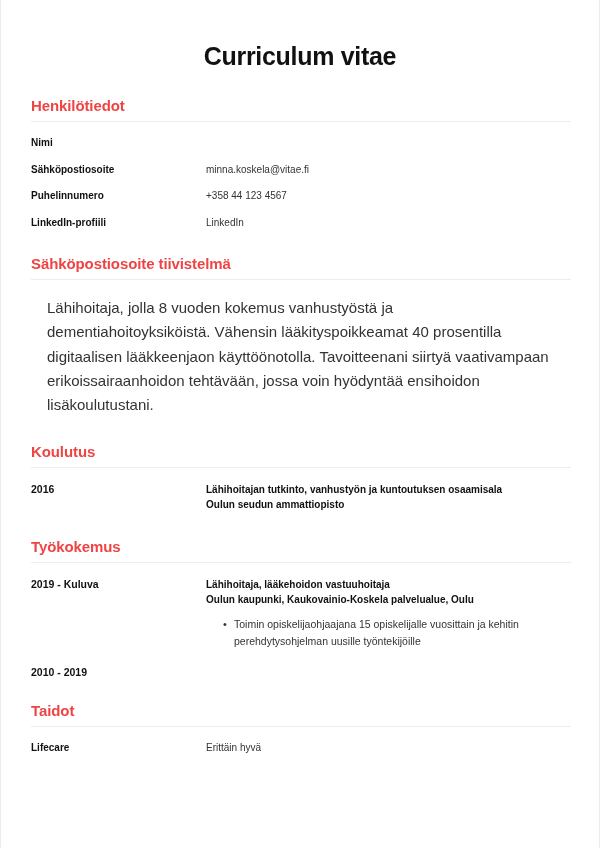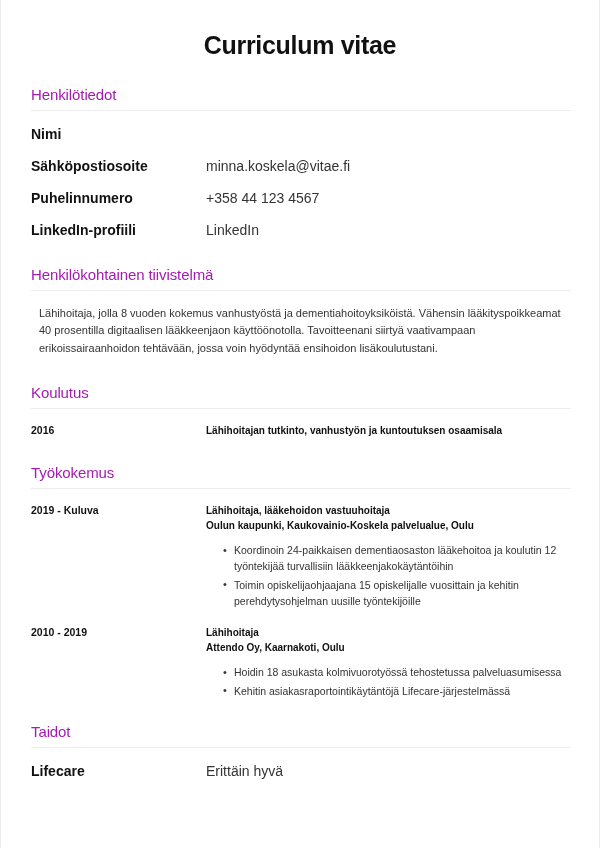--- a/index.html
+++ b/index.html
@@ -17,21 +17,21 @@
     width: 600px;
     height: 848px;
     margin: 0 auto;
     background: #ffffff;
     box-sizing: border-box;
     overflow: hidden;
     border-left: 1px solid #ececec;
     border-right: 1px solid #ececec;
   }
   .inner {
-    padding: 0 30px;
+    padding: 11px 30px;
     box-sizing: border-box;
   }
 
   
   .doc-title {
     text-align: center;
     font-size: 25px;
     font-weight: bold;
     letter-spacing: -0.3px;
     color: #111111;
@@ -42,59 +42,59 @@
 
   
   .section {
     margin-top: 26px;
   }
   .section.tight {
     margin-top: 22px;
   }
   .section-title {
     font-size: 15px;
-    font-weight: normal;
-    color: #a21caf;
+    font-weight: bold;
+    color: #ef4444;
     margin: 0 0 7px 0;
     letter-spacing: -0.1px;
   }
   .section-rule {
     height: 1px;
     background: #ededed;
     width: 540px;
     margin-bottom: 14px;
   }
 
   
   .kv-row {
     display: flex;
     align-items: flex-start;
     margin-bottom: 13px;
-    font-size: 14px;
+    font-size: 10px;
     margin-top: 10px;
   }
   .kv-key {
     width: 175px;
     flex: 0 0 175px;
     font-weight: bold;
     color: #111111;
     line-height: 1.35;
   }
   .kv-val {
     flex: 1;
     color: #333333;
     line-height: 1.35;
   }
 
   
   .summary {
-    font-size: 11px;
+    font-size: 15px;
     line-height: 1.62;
     color: #333333;
-    margin: 8px;
+    margin: 16px;
     max-width: 545px;
   }
 
   
   .entry {
     display: flex;
     align-items: flex-start;
   }
   .entry-date {
     width: 175px;
@@ -164,63 +164,55 @@
         <div class="kv-key">Puhelinnumero</div>
         <div class="kv-val">+358 44 123 4567</div>
       </div>
       <div class="kv-row">
         <div class="kv-key">LinkedIn-profiili</div>
         <div class="kv-val">LinkedIn</div>
       </div>
     </div>
 
     <div class="section">
-      <h2 class="section-title">Henkilökohtainen tiivistelmä</h2>
+      <h2 class="section-title">Sähköpostiosoite tiivistelmä</h2>
       <div class="section-rule"></div>
       <p class="summary">Lähihoitaja, jolla 8 vuoden kokemus vanhustyöstä ja dementiahoitoyksiköistä. Vähensin lääkityspoikkeamat 40 prosentilla digitaalisen lääkkeenjaon käyttöönotolla. Tavoitteenani siirtyä vaativampaan erikoissairaanhoidon tehtävään, jossa voin hyödyntää ensihoidon lisäkoulutustani.</p>
     </div>
 
     <div class="section">
       <h2 class="section-title">Koulutus</h2>
       <div class="section-rule"></div>
 
       <div class="entry">
         <div class="entry-date">2016</div>
         <div class="entry-body">
           <div class="entry-line">Lähihoitajan tutkinto, vanhustyön ja kuntoutuksen osaamisala</div>
+          <div class="entry-line">Oulun seudun ammattiopisto</div>
         </div>
       </div>
     </div>
 
     <div class="section">
       <h2 class="section-title">Työkokemus</h2>
       <div class="section-rule"></div>
 
       <div class="entry with-bullets">
         <div class="entry-date">2019 - Kuluva</div>
         <div class="entry-body">
           <div class="entry-line">Lähihoitaja, lääkehoidon vastuuhoitaja</div>
           <div class="entry-line">Oulun kaupunki, Kaukovainio-Koskela palvelualue, Oulu</div>
           <ul class="entry-bullets">
-            <li>Koordinoin 24-paikkaisen dementiaosaston lääkehoitoa ja koulutin 12 työntekijää turvallisiin lääkkeenjakokäytäntöihin</li>
             <li>Toimin opiskelijaohjaajana 15 opiskelijalle vuosittain ja kehitin perehdytysohjelman uusille työntekijöille</li>
           </ul>
         </div>
       </div>
 
       <div class="entry with-bullets">
         <div class="entry-date">2010 - 2019</div>
-        <div class="entry-body">
-          <div class="entry-line">Lähihoitaja</div>
-          <div class="entry-line">Attendo Oy, Kaarnakoti, Oulu</div>
-          <ul class="entry-bullets">
-            <li>Hoidin 18 asukasta kolmivuorotyössä tehostetussa palveluasumisessa</li>
-            <li>Kehitin asiakasraportointikäytäntöjä Lifecare-järjestelmässä</li>
-          </ul>
-        </div>
       </div>
     </div>
 
     <div class="section tight">
       <h2 class="section-title">Taidot</h2>
       <div class="section-rule"></div>
 
       <div class="kv-row">
         <div class="kv-key">Lifecare</div>
         <div class="kv-val">Erittäin hyvä</div>

